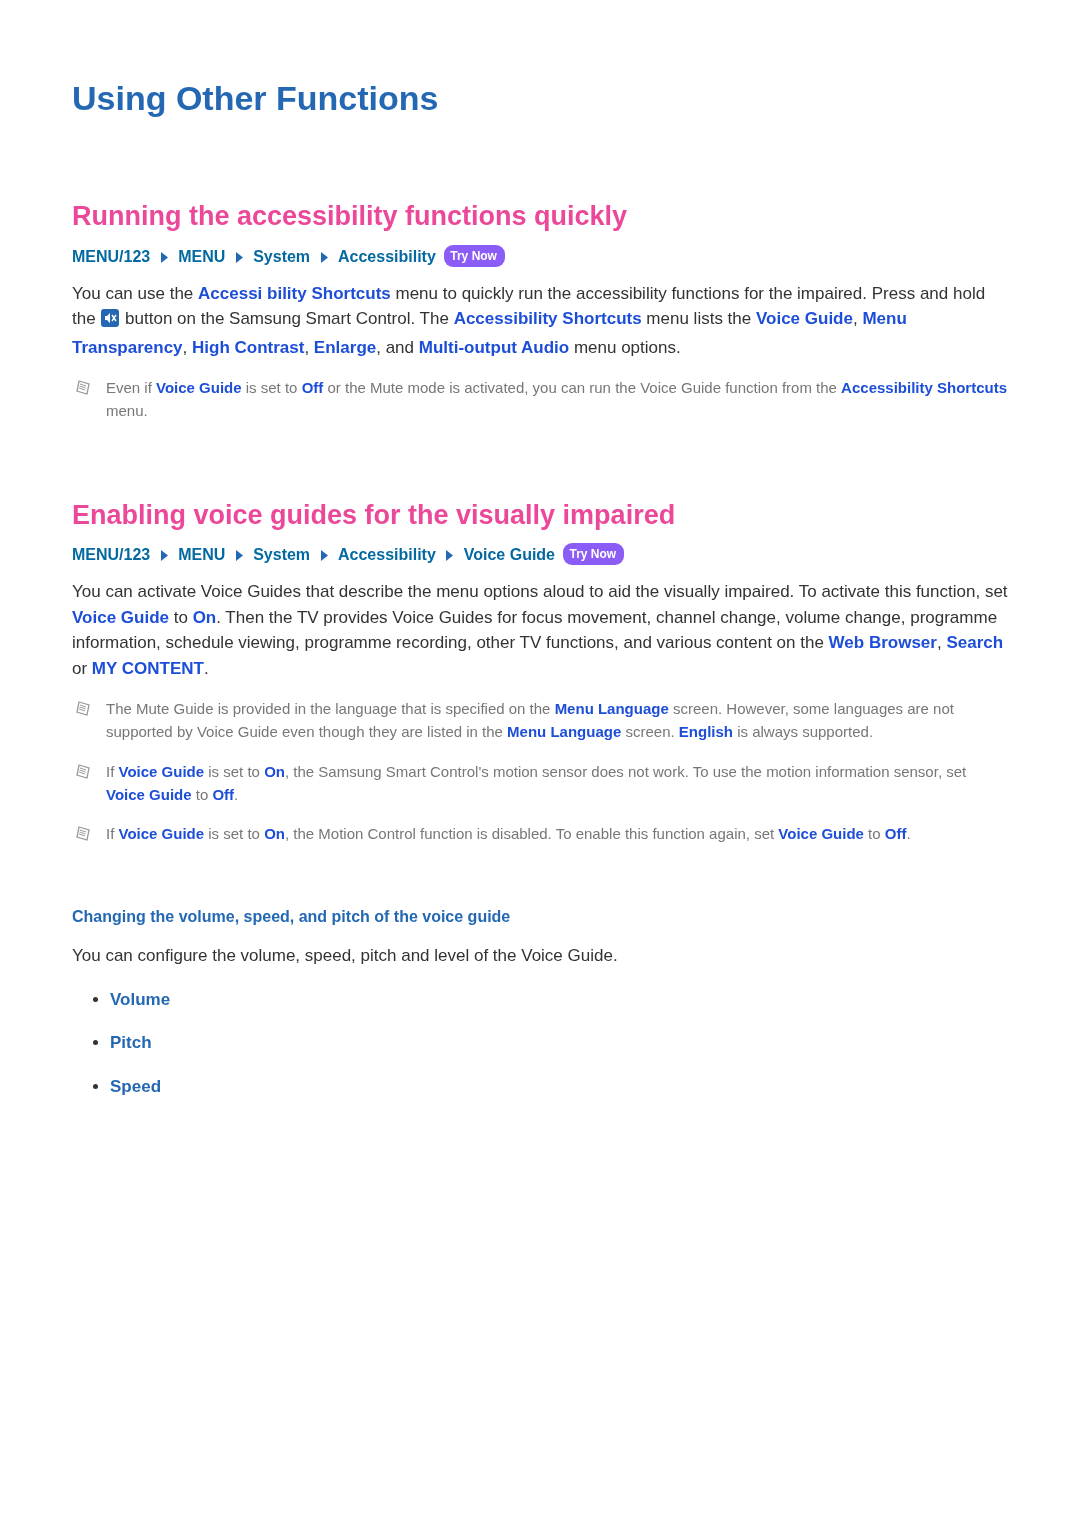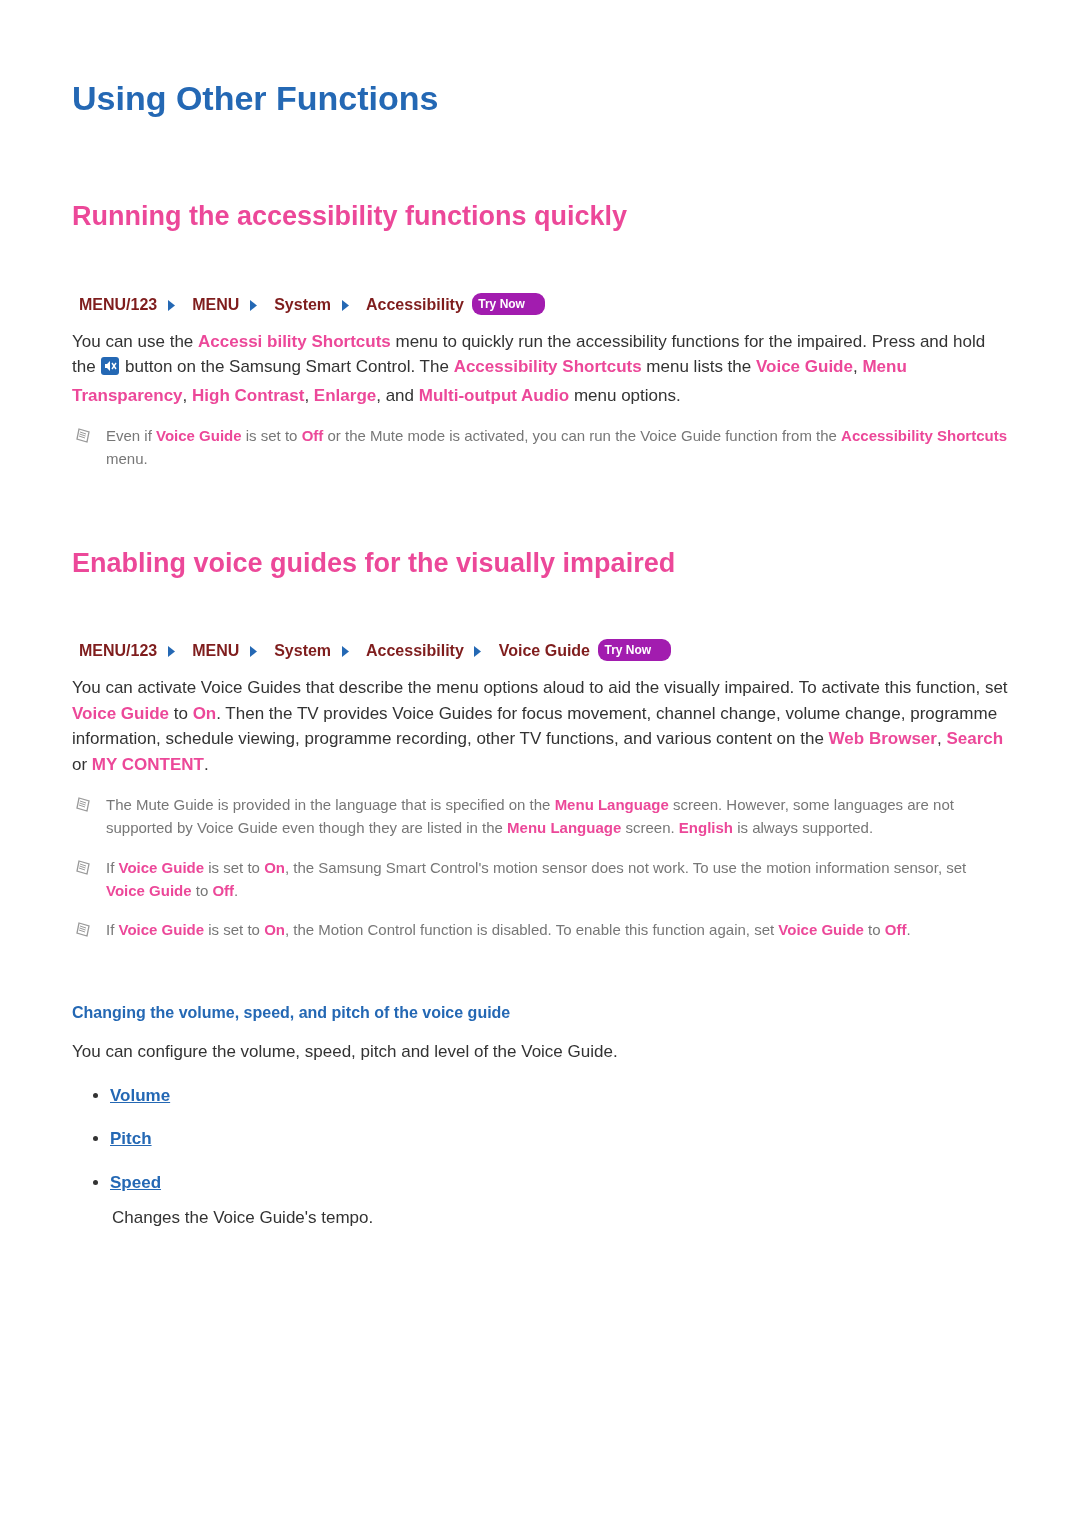--- a/index.html
+++ b/index.html
@@ -27,52 +27,51 @@
   h3 {
     color: #2468b4;
     font-size: 16px;
     font-weight: bold;
     margin: 60px 0 14px 0;
   }
   .crumbs {
     margin: 4px 0 12px 0;
     font-size: 16px;
   }
-  .crumbs .seg { color:#7f1d1d; font-weight:bold;margin-left:7px; }
+  .crumbs .seg { color:#0369a1; font-weight:bold; }
   .crumbs .sep { display:inline-block; margin:0 5px; }
   .crumbs .sep svg { vertical-align:-1px; }
   .try-now {
     display:inline-block;
-    background:#a21caf;
+    background:#8b5cf6;
     color:#fff;
     font-size:12px;
     font-weight:bold;
-    padding:2px 20px 2px 6px;
+    padding:2px 8px 2px 6px;
     border-radius:9px;
     margin-left:4px;
     vertical-align:2px;
-    margin-top:48px;
   }
-  .blue { color:#ec4899; font-weight:bold; }
+  .blue { color:#1d4ed8; font-weight:bold; }
   .para { margin:0 0 14px 0; }
   .note {
     position:relative;
     padding-left:34px;
     color:#777;
     font-size:15px;
     margin:16px 0 14px 0;
     line-height:1.55;
   }
   .note-icon {
     position:absolute; left:4px; top:3px;
   }
   .inline-icon { display:inline-block; vertical-align:-3px; margin:0 1px; }
   ul.opts { list-style:disc; padding-left:38px; margin:14px 0; }
   ul.opts li { margin:18px 0; }
-  .opt-name { color:#2468b4; font-weight:bold;text-decoration:underline; }
+  .opt-name { color:#2468b4; font-weight:bold; }
   .opt-desc { display:block; margin-top:10px; color:#333; padding-left:2px; }
 </style>
 </head>
 <body>
 
 <h1>Using Other Functions</h1>
 
 <h2>Running the accessibility functions quickly</h2>
 <div class="crumbs">
   <span class="seg">MENU/123</span>
@@ -167,15 +166,14 @@
 <p class="para">You can configure the volume, speed, pitch and level of the Voice Guide.</p>
 <ul class="opts">
   <li>
     <span class="opt-name">Volume</span>
   </li>
   <li>
     <span class="opt-name">Pitch</span>
   </li>
   <li>
     <span class="opt-name">Speed</span>
-    <span class="opt-desc">Changes the Voice Guide's tempo.</span>
   </li>
 </ul>
 
 </body></html>

